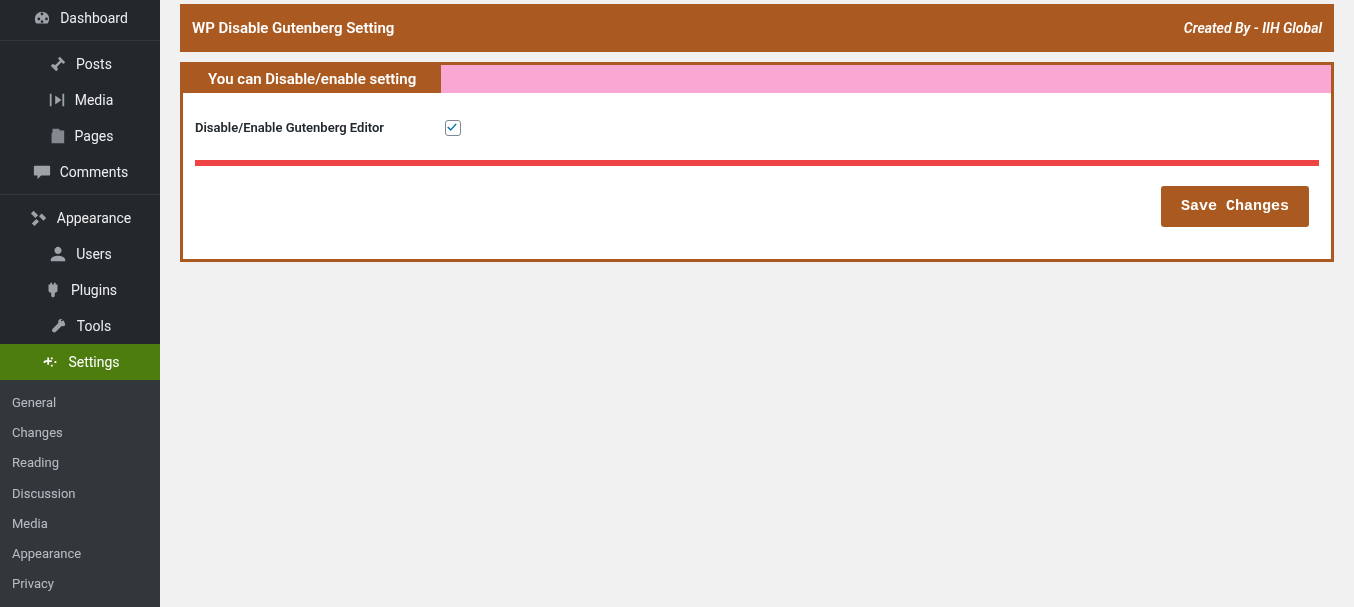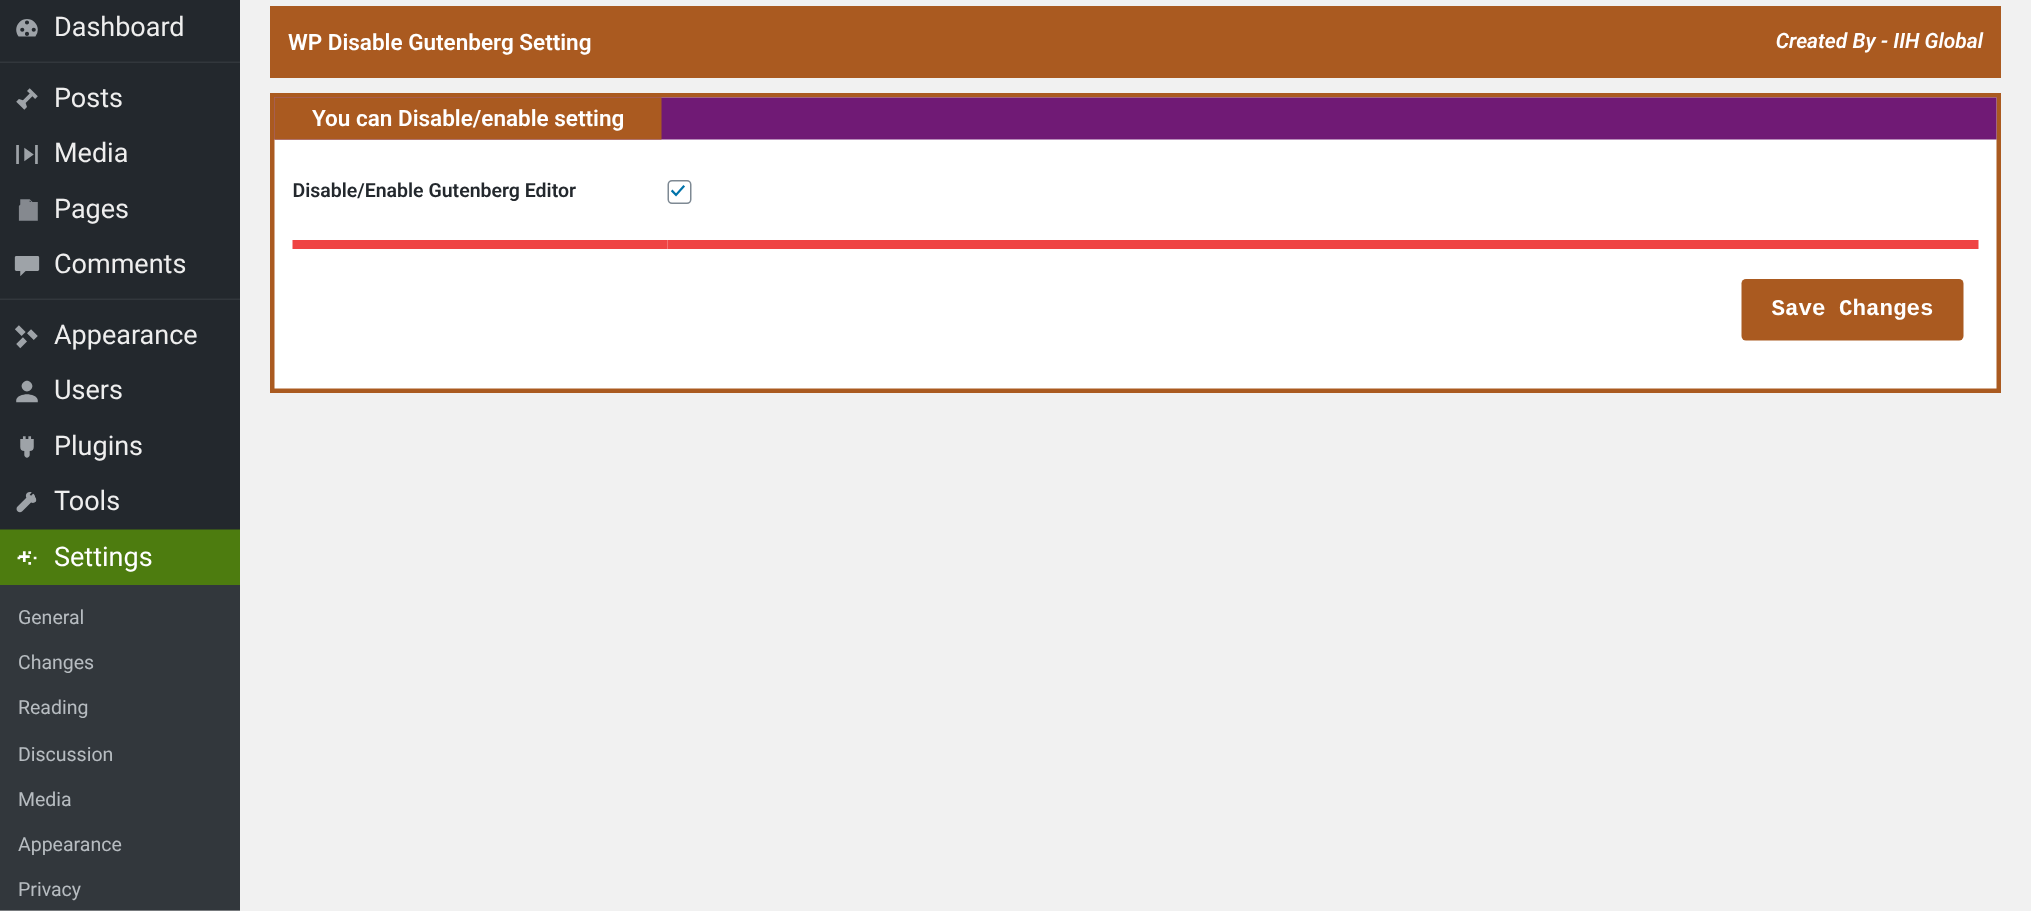--- a/index.html
+++ b/index.html
@@ -23,22 +23,23 @@
       height: 100%;
       flex-shrink: 0;
     }
     
     .menu-item {
       display: flex;
       align-items: center;
       padding: 8px 8px 8px 8px;
       color: #eee;
       cursor: pointer;
-      font-size: 18px;
+      font-size: 14px;
       min-height: 34px;
+      justify-content: center;
     }
     
     .menu-item.active {
       background: #4d7c0f;
       color: #fff;
       position: relative;
     }
     
     .menu-item.active::after {
       content: "";
@@ -119,21 +120,21 @@
       margin-left: 36px;
     }
     
     .settings-box {
       border: 3px solid #aa5a20;
       background: #fff;
       margin-top: 10px;
     }
     
     .tab-header {
-      background: #701a75;
+      background: #f9a8d4;
       display: flex;
     }
     
     .tab {
       background: #aa5a20;
       color: #fff;
       padding: 5px 25px;
       font-size: 15px;
       font-weight: 600;
     }

